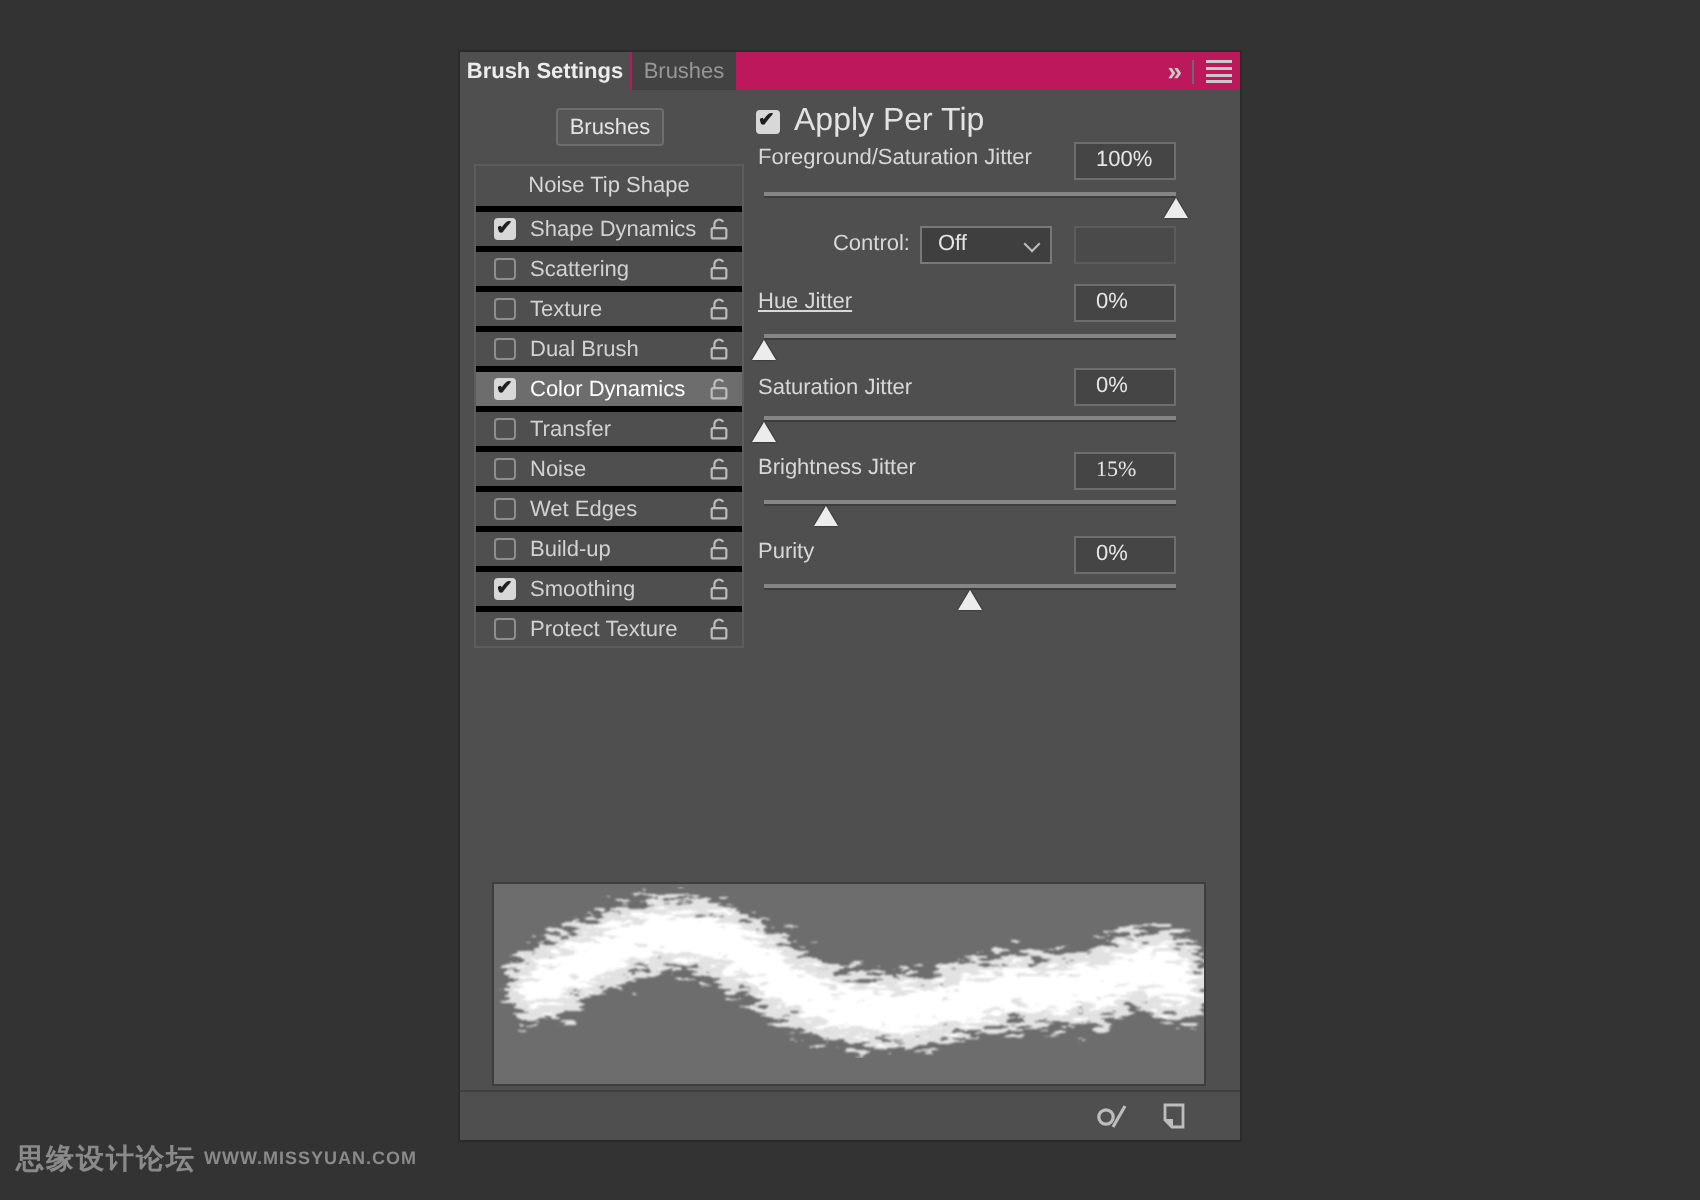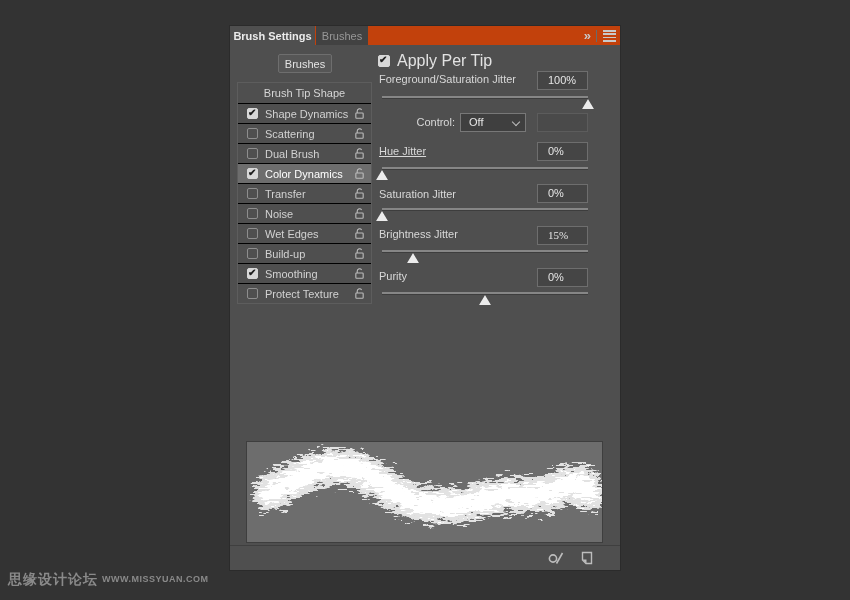--- a/index.html
+++ b/index.html
@@ -8,21 +8,21 @@
     background:#333333;
     font-family:"Liberation Sans", sans-serif;
     -webkit-font-smoothing:antialiased;
   }
   
   .panel{
     position:absolute;left:230px;top:26px;width:390px;height:544px;
     background:#4f4f4f;box-shadow:0 0 0 1px #2b2b2b;
   }
   
-  .tabstrip{position:absolute;left:0;top:0;width:390px;height:19px;background:#c2410c;}
+  .tabstrip{position:absolute;left:0;top:0;width:390px;height:19px;background:#be185d;}
   .tab{position:absolute;top:0;height:19px;display:flex;align-items:center;justify-content:center;
        font-size:11px;box-sizing:border-box;}
   .tab.active{left:0;width:85px;background:#4f4f4f;color:#ececec;font-weight:bold;}
   .tab.inactive{left:86px;width:52px;background:#424242;color:#979797;}
   .strip-icons{position:absolute;right:4px;top:0;height:19px;display:flex;align-items:center;gap:6px;}
   .dbl-chevron{color:#c9c9c9;font-size:13px;font-weight:bold;letter-spacing:-1px;line-height:1;}
   .strip-divider{width:1px;height:12px;background:#6a6a6a;}
   .burger{width:13px;height:12px;
     background:repeating-linear-gradient(to bottom,#c9c9c9 0 1.5px,transparent 1.5px 3.4px);}
   
@@ -36,21 +36,21 @@
   .sidebar{
     position:absolute;left:7px;top:56px;width:135px;
     border:1px solid #5d5d5d;box-sizing:border-box;background:#4f4f4f;
   }
   .sb-header{
     height:20px;display:flex;align-items:center;justify-content:center;
     color:#d6d6d6;font-size:11px;
   }
   .sb-row{
     height:20px;display:flex;align-items:center;
-    border-top:1px solid #000000;box-sizing:border-box;
+    border-top:3px solid #000000;box-sizing:border-box;
     padding:0 6px 0 9px;color:#d2d2d2;font-size:11px;position:relative;
   }
   .sb-row.selected{background:#6d6d6d;color:#ffffff;}
   .cb{
     width:11px;height:11px;border:1px solid #8e8e8e;border-radius:2px;
     box-sizing:border-box;flex:0 0 auto;position:relative;background:transparent;
   }
   .checked > .cb, .cb.on{
     background:#d8d8d8;border-color:#d8d8d8;
   }
@@ -118,33 +118,41 @@
     <div class="strip-icons">
       <span class="dbl-chevron">»</span>
       <span class="strip-divider"></span>
       <span class="burger"></span>
     </div>
   </div>
 
   <div class="brushes-btn">Brushes</div>
 
   <div class="sidebar">
-    <div class="sb-header">Brush Tip Shape</div>
+    <div class="sb-header">Noise Tip Shape</div>
 
     <div class="sb-row checked">
       <span class="cb"></span>
       <span class="sb-label">Shape Dynamics</span>
       <svg class="lock" width="11" height="13" viewBox="0 0 12 13">
           <path d="M3.5 6 V3.8 a2.6 2.6 0 0 1 4.8 -1.2" fill="none" stroke="#bcbcbc" stroke-width="1.2"></path>
           <rect x="2" y="6" width="8" height="5.6" rx="0.8" fill="none" stroke="#bcbcbc" stroke-width="1.2"></rect>
         </svg>
     </div>
     <div class="sb-row">
       <span class="cb"></span>
       <span class="sb-label">Scattering</span>
+      <svg class="lock" width="11" height="13" viewBox="0 0 12 13">
+          <path d="M3.5 6 V3.8 a2.6 2.6 0 0 1 4.8 -1.2" fill="none" stroke="#bcbcbc" stroke-width="1.2"></path>
+          <rect x="2" y="6" width="8" height="5.6" rx="0.8" fill="none" stroke="#bcbcbc" stroke-width="1.2"></rect>
+        </svg>
+    </div>
+    <div class="sb-row">
+      <span class="cb"></span>
+      <span class="sb-label">Texture</span>
       <svg class="lock" width="11" height="13" viewBox="0 0 12 13">
           <path d="M3.5 6 V3.8 a2.6 2.6 0 0 1 4.8 -1.2" fill="none" stroke="#bcbcbc" stroke-width="1.2"></path>
           <rect x="2" y="6" width="8" height="5.6" rx="0.8" fill="none" stroke="#bcbcbc" stroke-width="1.2"></rect>
         </svg>
     </div>
     <div class="sb-row">
       <span class="cb"></span>
       <span class="sb-label">Dual Brush</span>
       <svg class="lock" width="11" height="13" viewBox="0 0 12 13">
           <path d="M3.5 6 V3.8 a2.6 2.6 0 0 1 4.8 -1.2" fill="none" stroke="#bcbcbc" stroke-width="1.2"></path>

